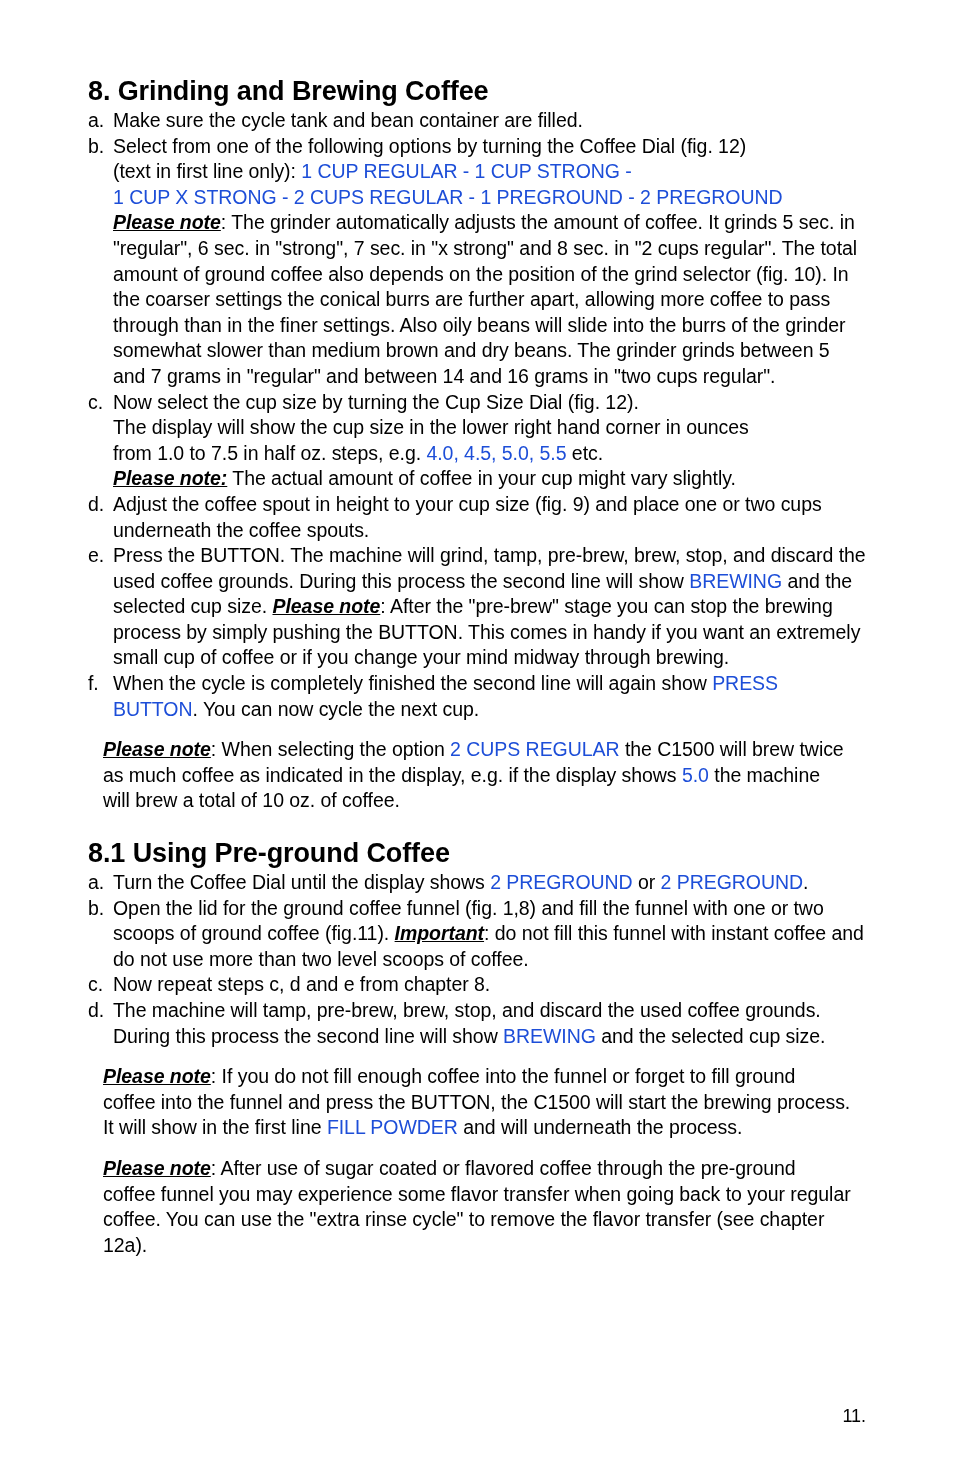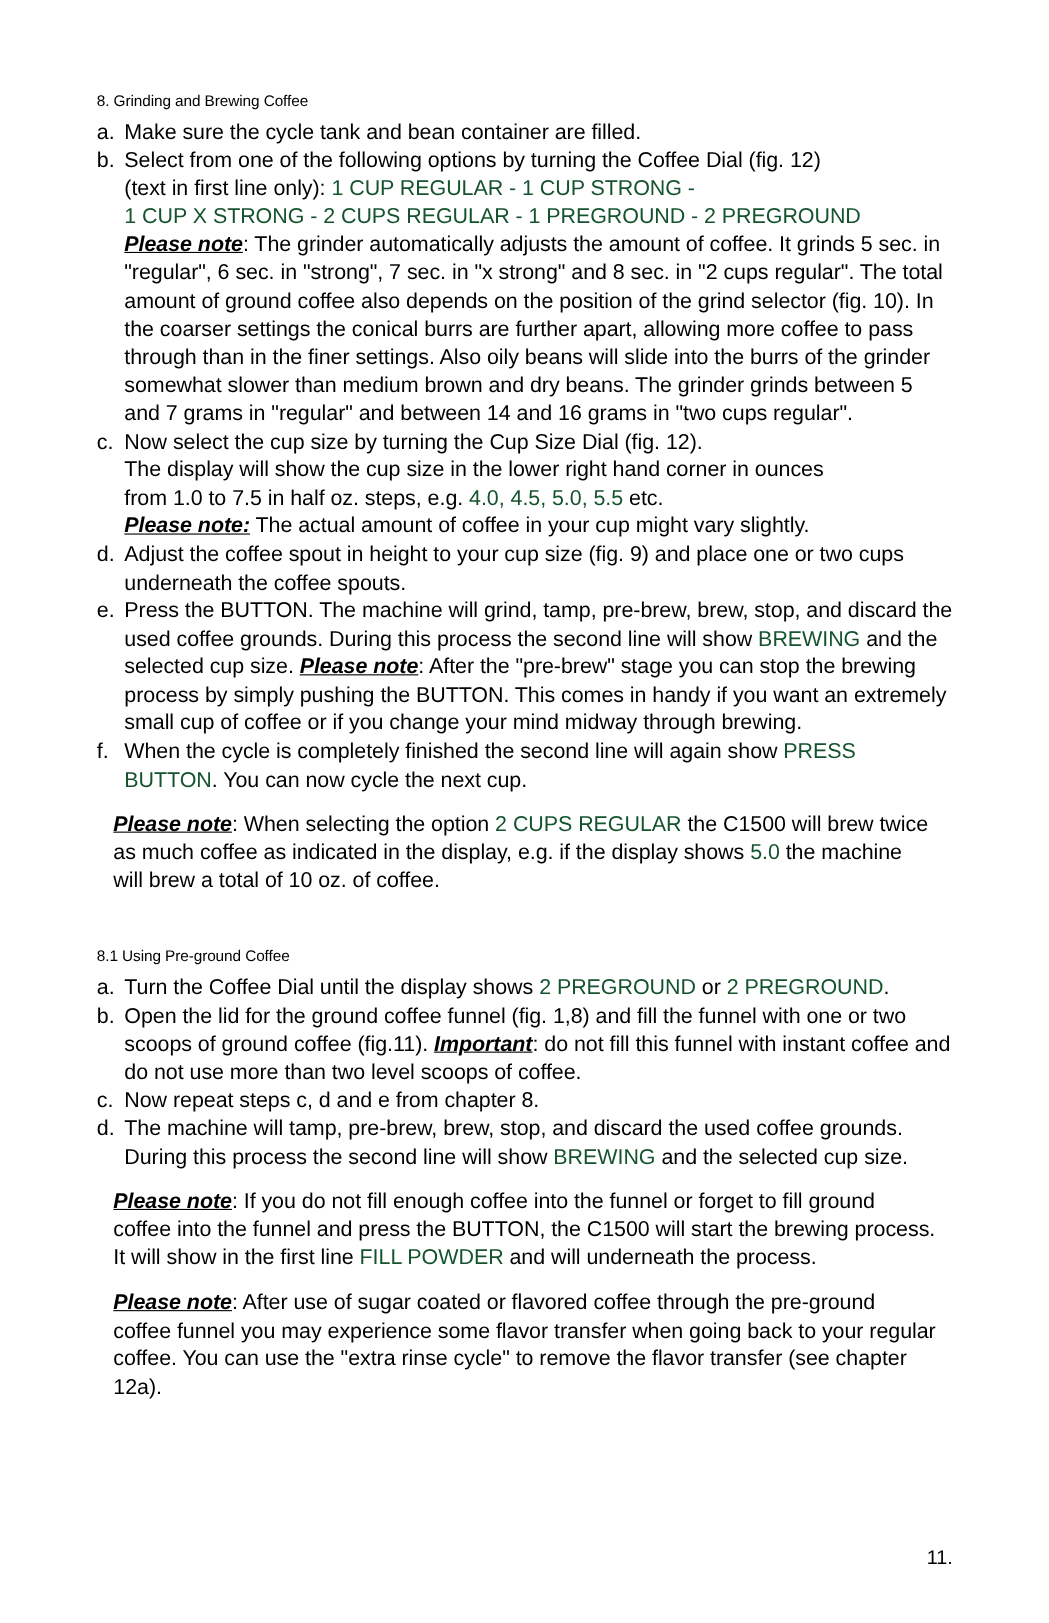--- a/index.html
+++ b/index.html
@@ -21,28 +21,28 @@
     width: 954px;
     height: 1475px;
     box-sizing: border-box;
     padding: 78px 88px 40px 88px;
   }
   .content {
     width: 778px;
   }
 
   h2.heading {
-    font-size: 14px;
-    font-weight: normal;
+    font-size: 27px;
+    font-weight: bold;
     line-height: 26px;
     margin: 0 0 4px 0;
     letter-spacing: -0.1px;
   }
   h2.heading.second {
-    margin-top: 42px;
+    margin-top: 26px;
   }
 
   p.para {
     font-size: 19.5px;
     line-height: 25.6px;
     margin: 15px;
     letter-spacing: -0.05px;
   }
 
   
@@ -68,21 +68,21 @@
   .li-body {
     display: block;
   }
 
   b.note {
     font-weight: bold;
     font-style: italic;
     text-decoration: underline;
   }
   .disp {
-    color: #14532d;
+    color: #1d4ed8;
   }
 
   .pagenum {
     position: absolute;
     right: 88px;
     bottom: 48px;
     font-size: 18px;
     line-height: 22px;
     letter-spacing: -0.05px;
   }

